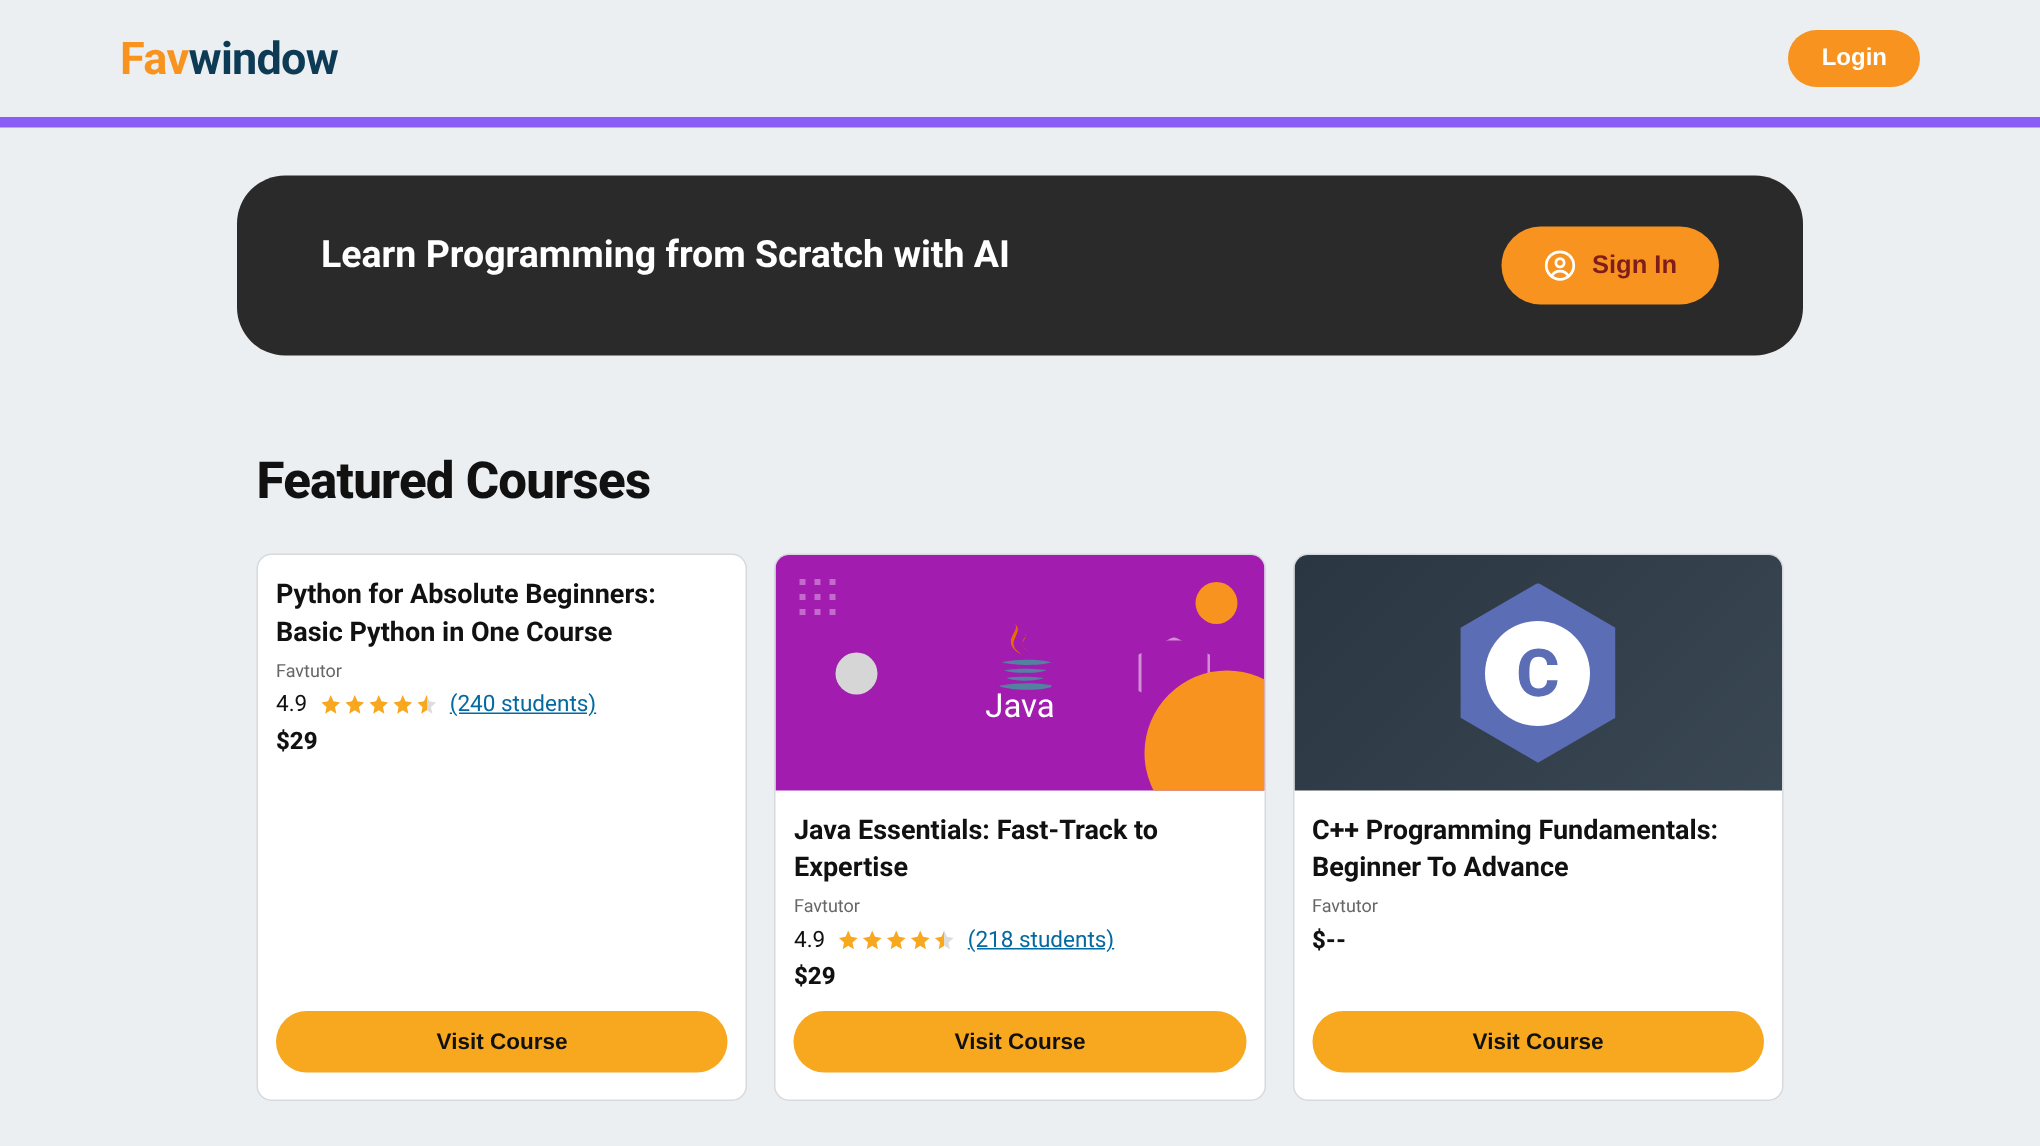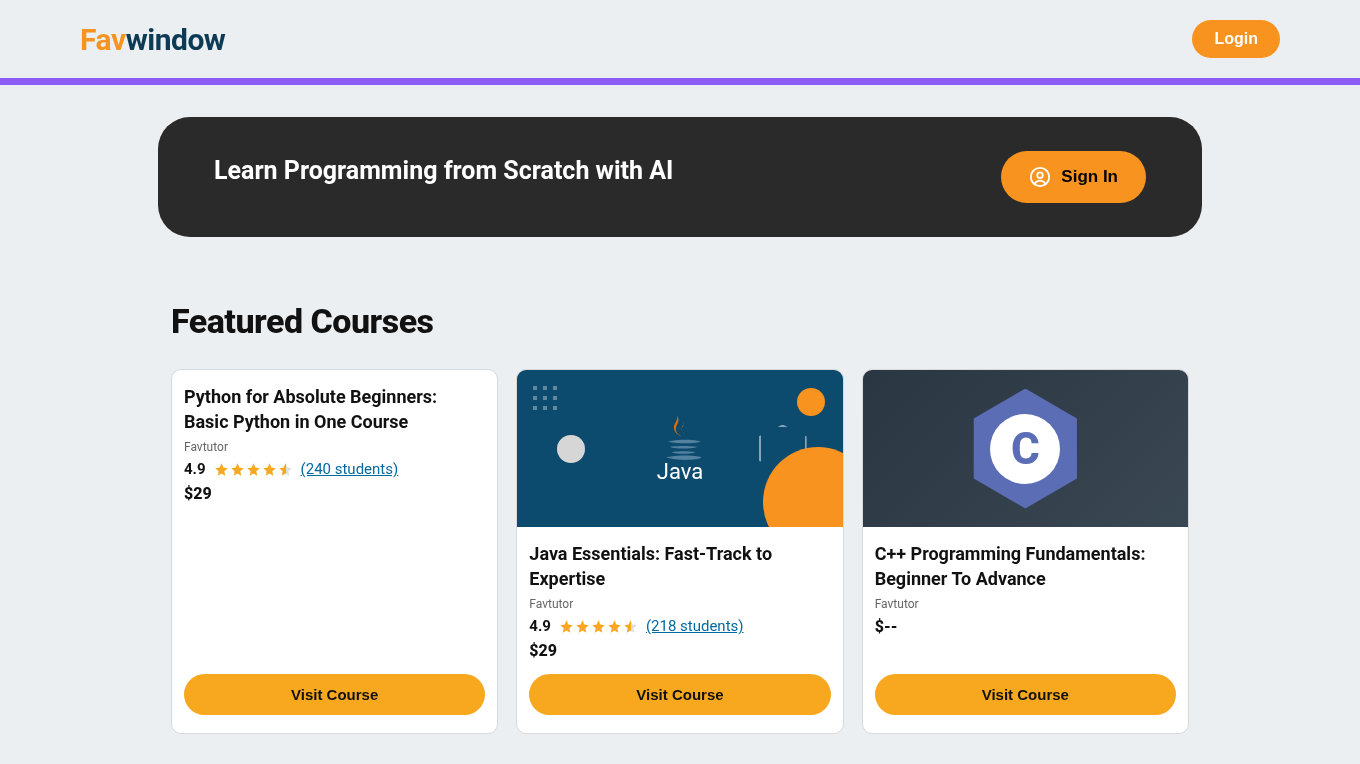--- a/index.html
+++ b/index.html
@@ -40,21 +40,21 @@
     display: flex;
     justify-content: space-between;
     align-items: flex-end;
     gap: 40px;
   }
   .hero-text { max-width: 750px; }
   .hero-title { color: #fff; font-size: 25px; font-weight: 700; margin-bottom: 18px; }
   .hero-desc { color: #d6d6d6; font-size: 14px; line-height: 1.5; }
   .signin-btn {
     background: #f7931e;
-    color: #000000;
+    color: #7f1d1d;
     font-weight: 600;
     font-size: 17px;
     border: none;
     border-radius: 999px;
     padding: 15px 28px;
     cursor: pointer;
     display: flex;
     align-items: center;
     gap: 10px;
     white-space: nowrap;
@@ -83,21 +83,21 @@
     display: flex;
     align-items: center;
     justify-content: center;
     color: #fff;
     font-weight: 700;
   }
   .img-python {
     background: linear-gradient(135deg, #0a1a2a 0%, #1a3040 100%);
   }
   .img-java {
-    background: #0c4a6e;
+    background: #a21caf;
     position: relative;
     overflow: hidden;
   }
   .img-java::before {
     content:"";
     position:absolute; top:18px; right:18px; width:28px;height:28px;border-radius:50%;background:#f7931e;
   }
   .img-java::after {
     content:"";
     position:absolute; bottom:-30px; right:-30px; width:110px;height:110px;border-radius:50%;background:#f7931e;
@@ -105,21 +105,21 @@
   .img-c {
     background: linear-gradient(135deg, #2a3642 0%, #3a4854 100%);
   }
   .card-body { padding: 14px 12px 18px; display:flex; flex-direction:column; flex:1; }
   .card-title { font-size: 18px; font-weight: 700; line-height: 1.4; margin-bottom: 6px; }
   .card-title .sub { font-weight: 700; }
   .provider { font-size: 12px; color: #666; margin-bottom: 6px; }
   .rating-row {
     display: flex; align-items: center; gap: 8px; font-size: 13px; margin-bottom: 6px;
   }
-  .rating-val { font-weight: 700; font-size: 15px; }
+  .rating-val { font-weight: 400; font-size: 15px; }
   .stars { display:flex; gap:1px; }
   .students { text-decoration: underline; color: #0369a1; font-size: 15px; }
   .price { font-weight: 800; font-size: 16px; margin-bottom: 14px; }
   .visit-btn {
     background: #f7a81e;
     color: #111;
     font-weight: 700;
     font-size: 15px;
     border: none;
     border-radius: 999px;

